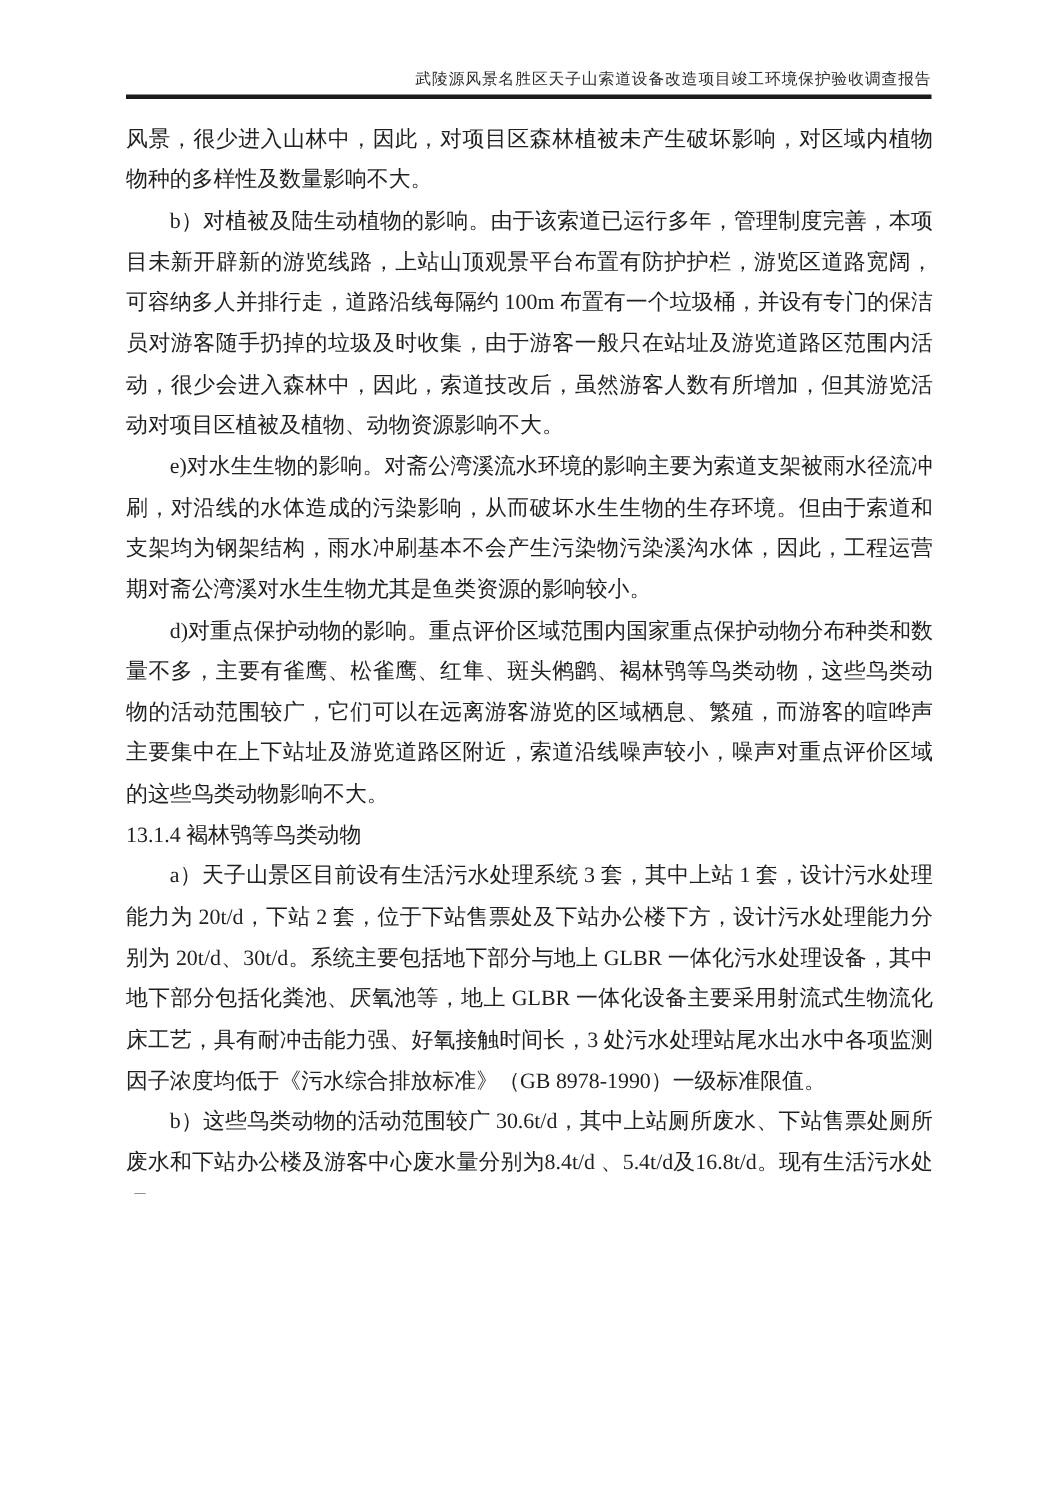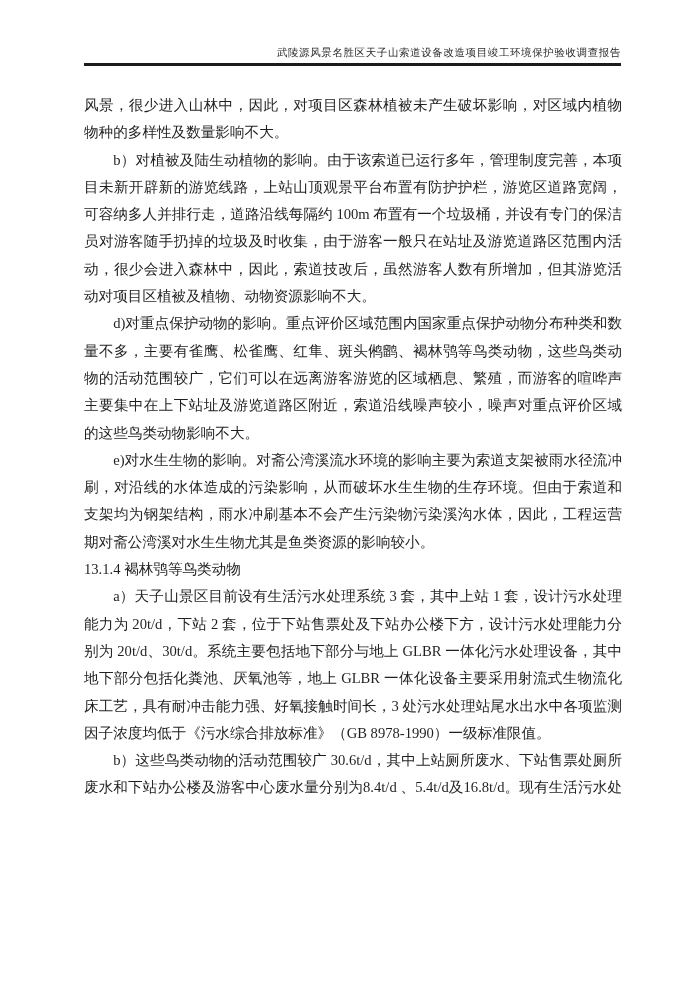--- a/index.html
+++ b/index.html
@@ -36,21 +36,20 @@
   }
   .body-text {
     position: absolute;
     top: 80px;
     left: 84px;
     width: 538px;
     font-size: 14.6px;
     line-height: 27.3px;
     color: #1f1f1f;
     text-align: justify;
-    margin-top: 12px;
   }
   .body-text p {
     margin: 0;
     padding: 0;
   }
   .body-text p.indent {
     text-indent: 2em;
   }
   .body-text p.heading {
     text-indent: 0;
@@ -70,22 +69,22 @@
 
 <div class="page">
 
   <div class="running-header">武陵源风景名胜区天子山索道设备改造项目竣工环境保护验收调查报告</div>
 
   <div class="header-rule"></div>
 
   <div class="body-text">
     <p class="continuation">风景，很少进入山林中，因此，对项目区森林植被未产生破坏影响，对区域内植物物种的多样性及数量影响不大。</p>
     <p class="indent">b）对植被及陆生动植物的影响。由于该索道已运行多年，管理制度完善，本项目未新开辟新的游览线路，上站山顶观景平台布置有防护护栏，游览区道路宽阔，可容纳多人并排行走，道路沿线每隔约 100m 布置有一个垃圾桶，并设有专门的保洁员对游客随手扔掉的垃圾及时收集，由于游客一般只在站址及游览道路区范围内活动，很少会进入森林中，因此，索道技改后，虽然游客人数有所增加，但其游览活动对项目区植被及植物、动物资源影响不大。</p>
+    <p class="indent">e)对水生生物的影响。对斋公湾溪流水环境的影响主要为索道支架被雨水径流冲刷，对沿线的水体造成的污染影响，从而破坏水生生物的生存环境。但由于索道和支架均为钢架结构，雨水冲刷基本不会产生污染物污染溪沟水体，因此，工程运营期对斋公湾溪对水生生物尤其是鱼类资源的影响较小。</p>
     <p class="indent">d)对重点保护动物的影响。重点评价区域范围内国家重点保护动物分布种类和数量不多，主要有雀鹰、松雀鹰、红隼、斑头鸺鹠、褐林鸮等鸟类动物，这些鸟类动物的活动范围较广，它们可以在远离游客游览的区域栖息、繁殖，而游客的喧哗声主要集中在上下站址及游览道路区附近，索道沿线噪声较小，噪声对重点评价区域的这些鸟类动物影响不大。</p>
-    <p class="indent">e)对水生生物的影响。对斋公湾溪流水环境的影响主要为索道支架被雨水径流冲刷，对沿线的水体造成的污染影响，从而破坏水生生物的生存环境。但由于索道和支架均为钢架结构，雨水冲刷基本不会产生污染物污染溪沟水体，因此，工程运营期对斋公湾溪对水生生物尤其是鱼类资源的影响较小。</p>
     <p class="heading">13.1.4 褐林鸮等鸟类动物</p>
     <p class="indent">a）天子山景区目前设有生活污水处理系统 3 套，其中上站 1 套，设计污水处理能力为 20t/d，下站 2 套，位于下站售票处及下站办公楼下方，设计污水处理能力分别为 20t/d、30t/d。系统主要包括地下部分与地上 GLBR 一体化污水处理设备，其中地下部分包括化粪池、厌氧池等，地上 GLBR 一体化设备主要采用射流式生物流化床工艺，具有耐冲击能力强、好氧接触时间长，3 处污水处理站尾水出水中各项监测因子浓度均低于《污水综合排放标准》（GB 8978-1990）一级标准限值。</p>
     <p class="indent">b）这些鸟类动物的活动范围较广 30.6t/d，其中上站厕所废水、下站售票处厕所废水和下站办公楼及游客中心废水量分别为8.4t/d 、5.4t/d及16.8t/d。现有生活污水处理</p>
   </div>
 
   <div class="page-number">80</div>
 
 </div>
 
 </body></html>

